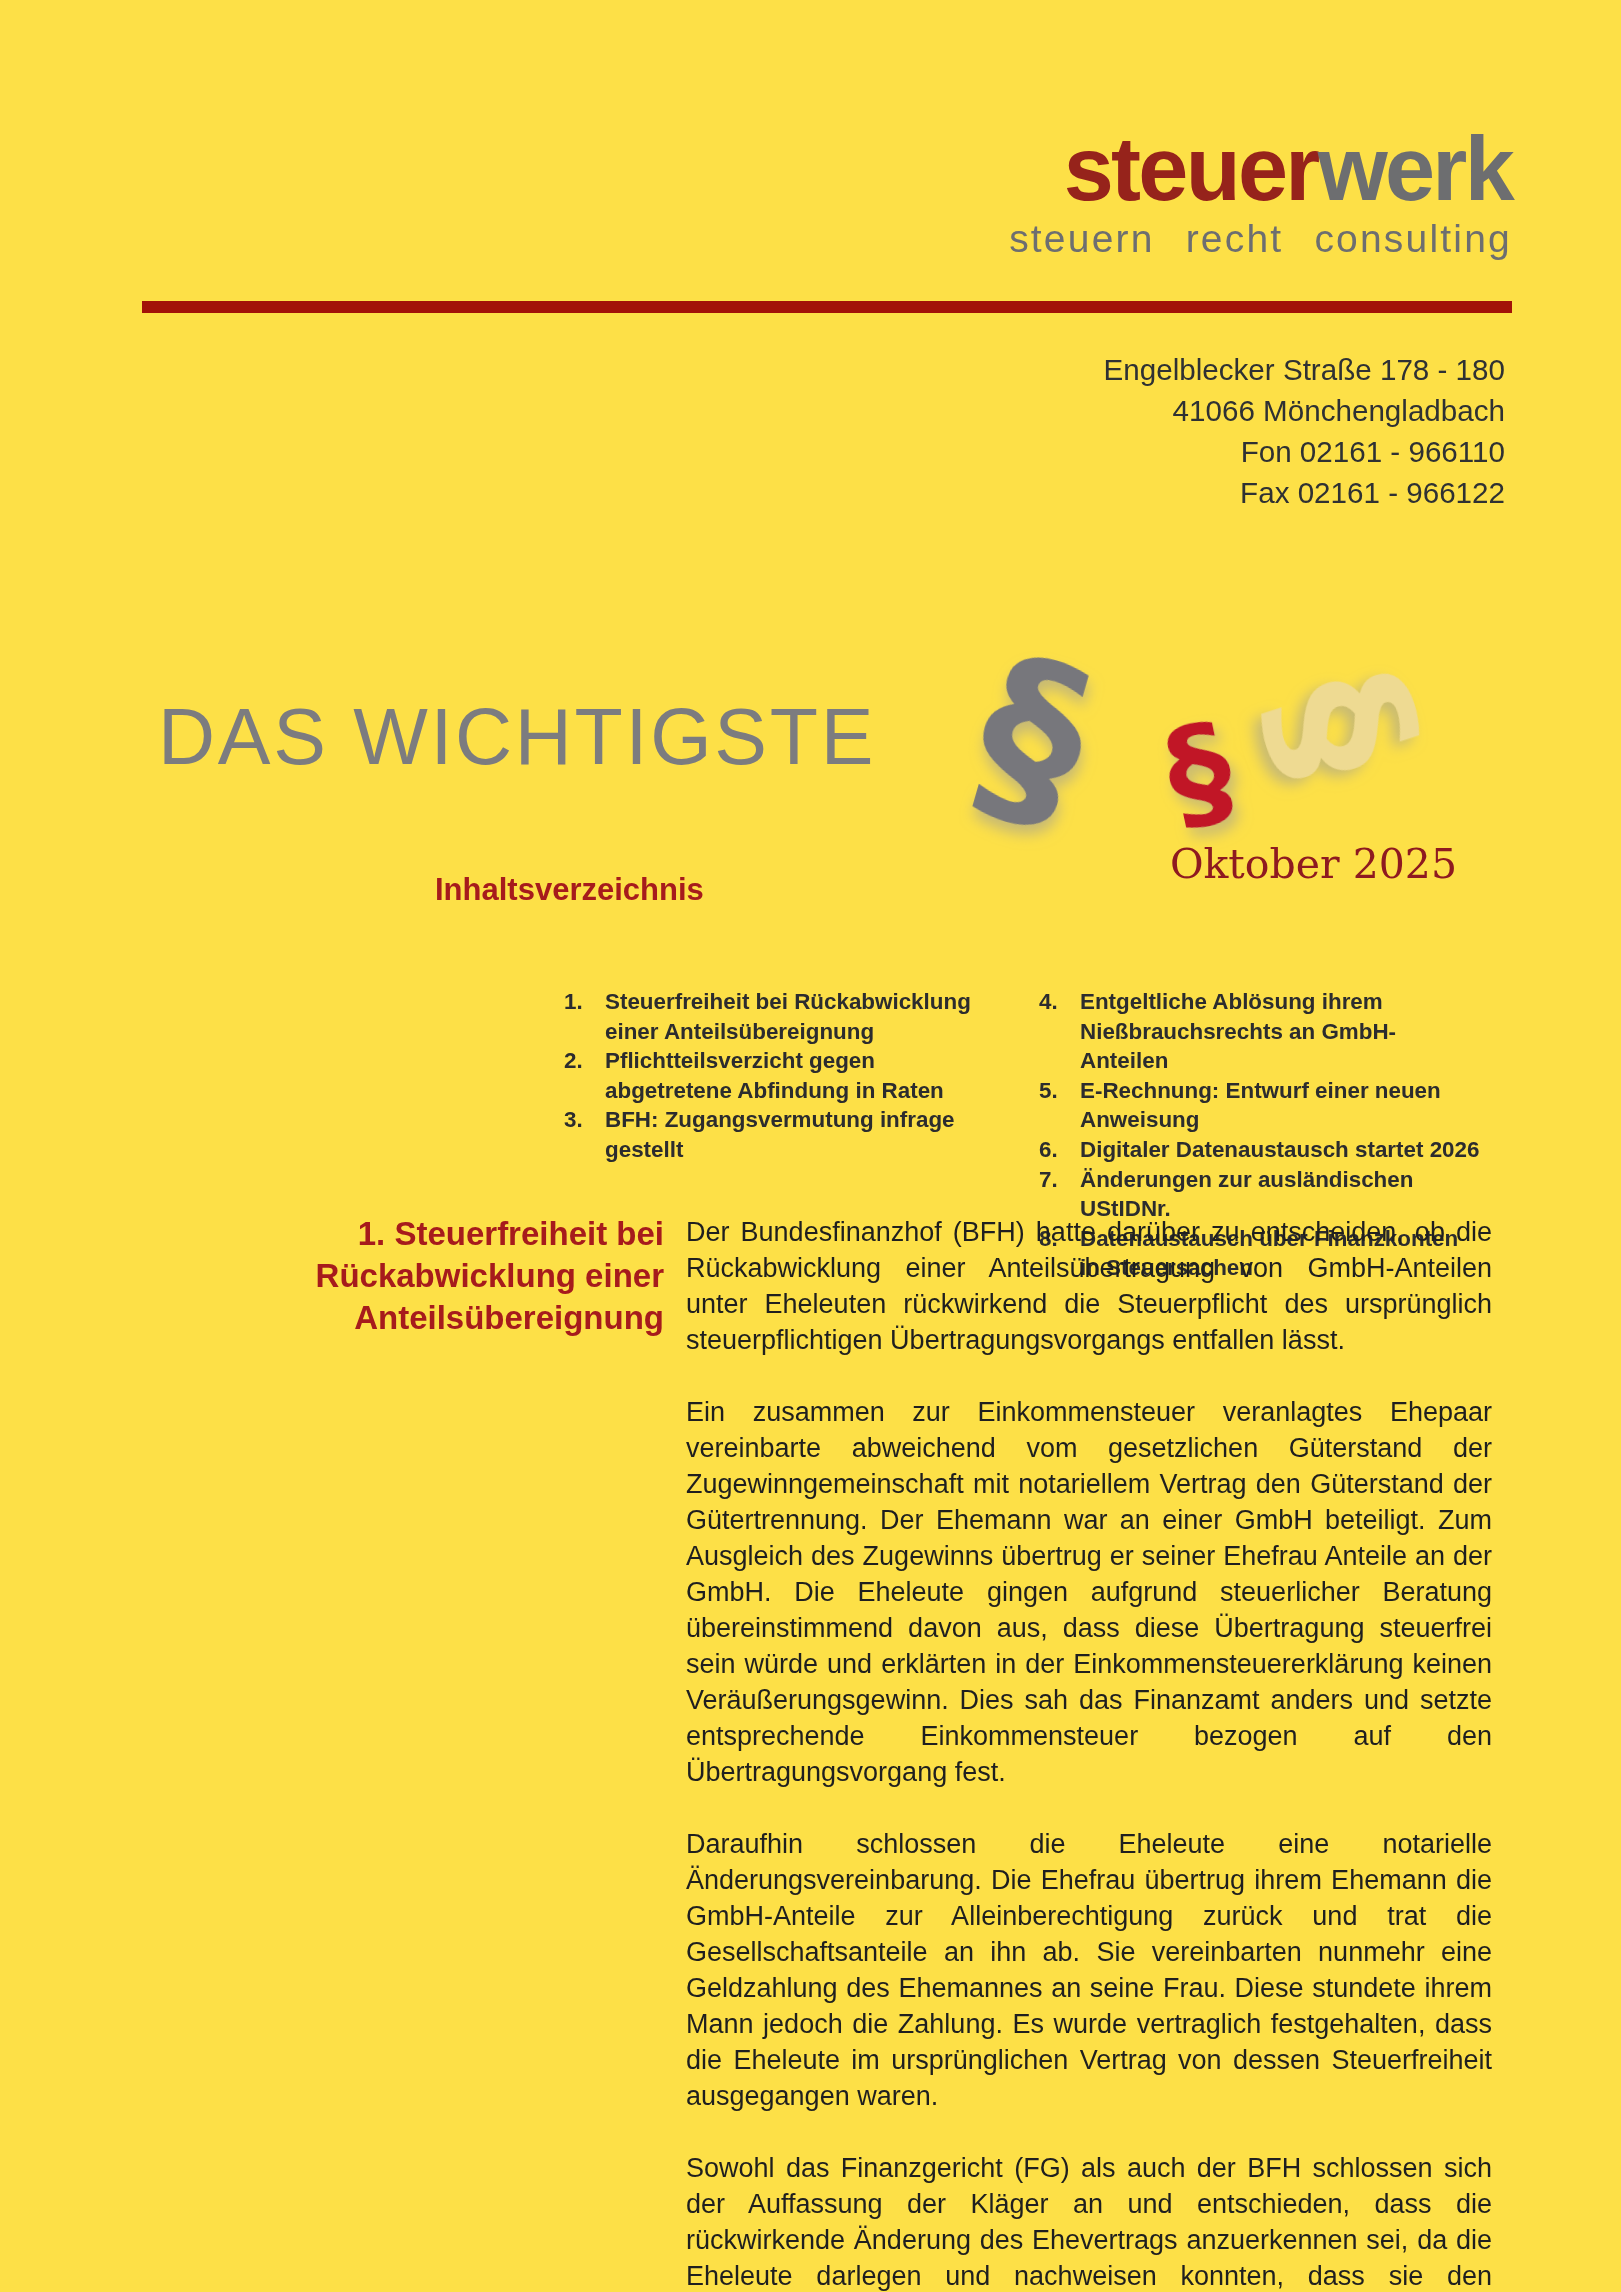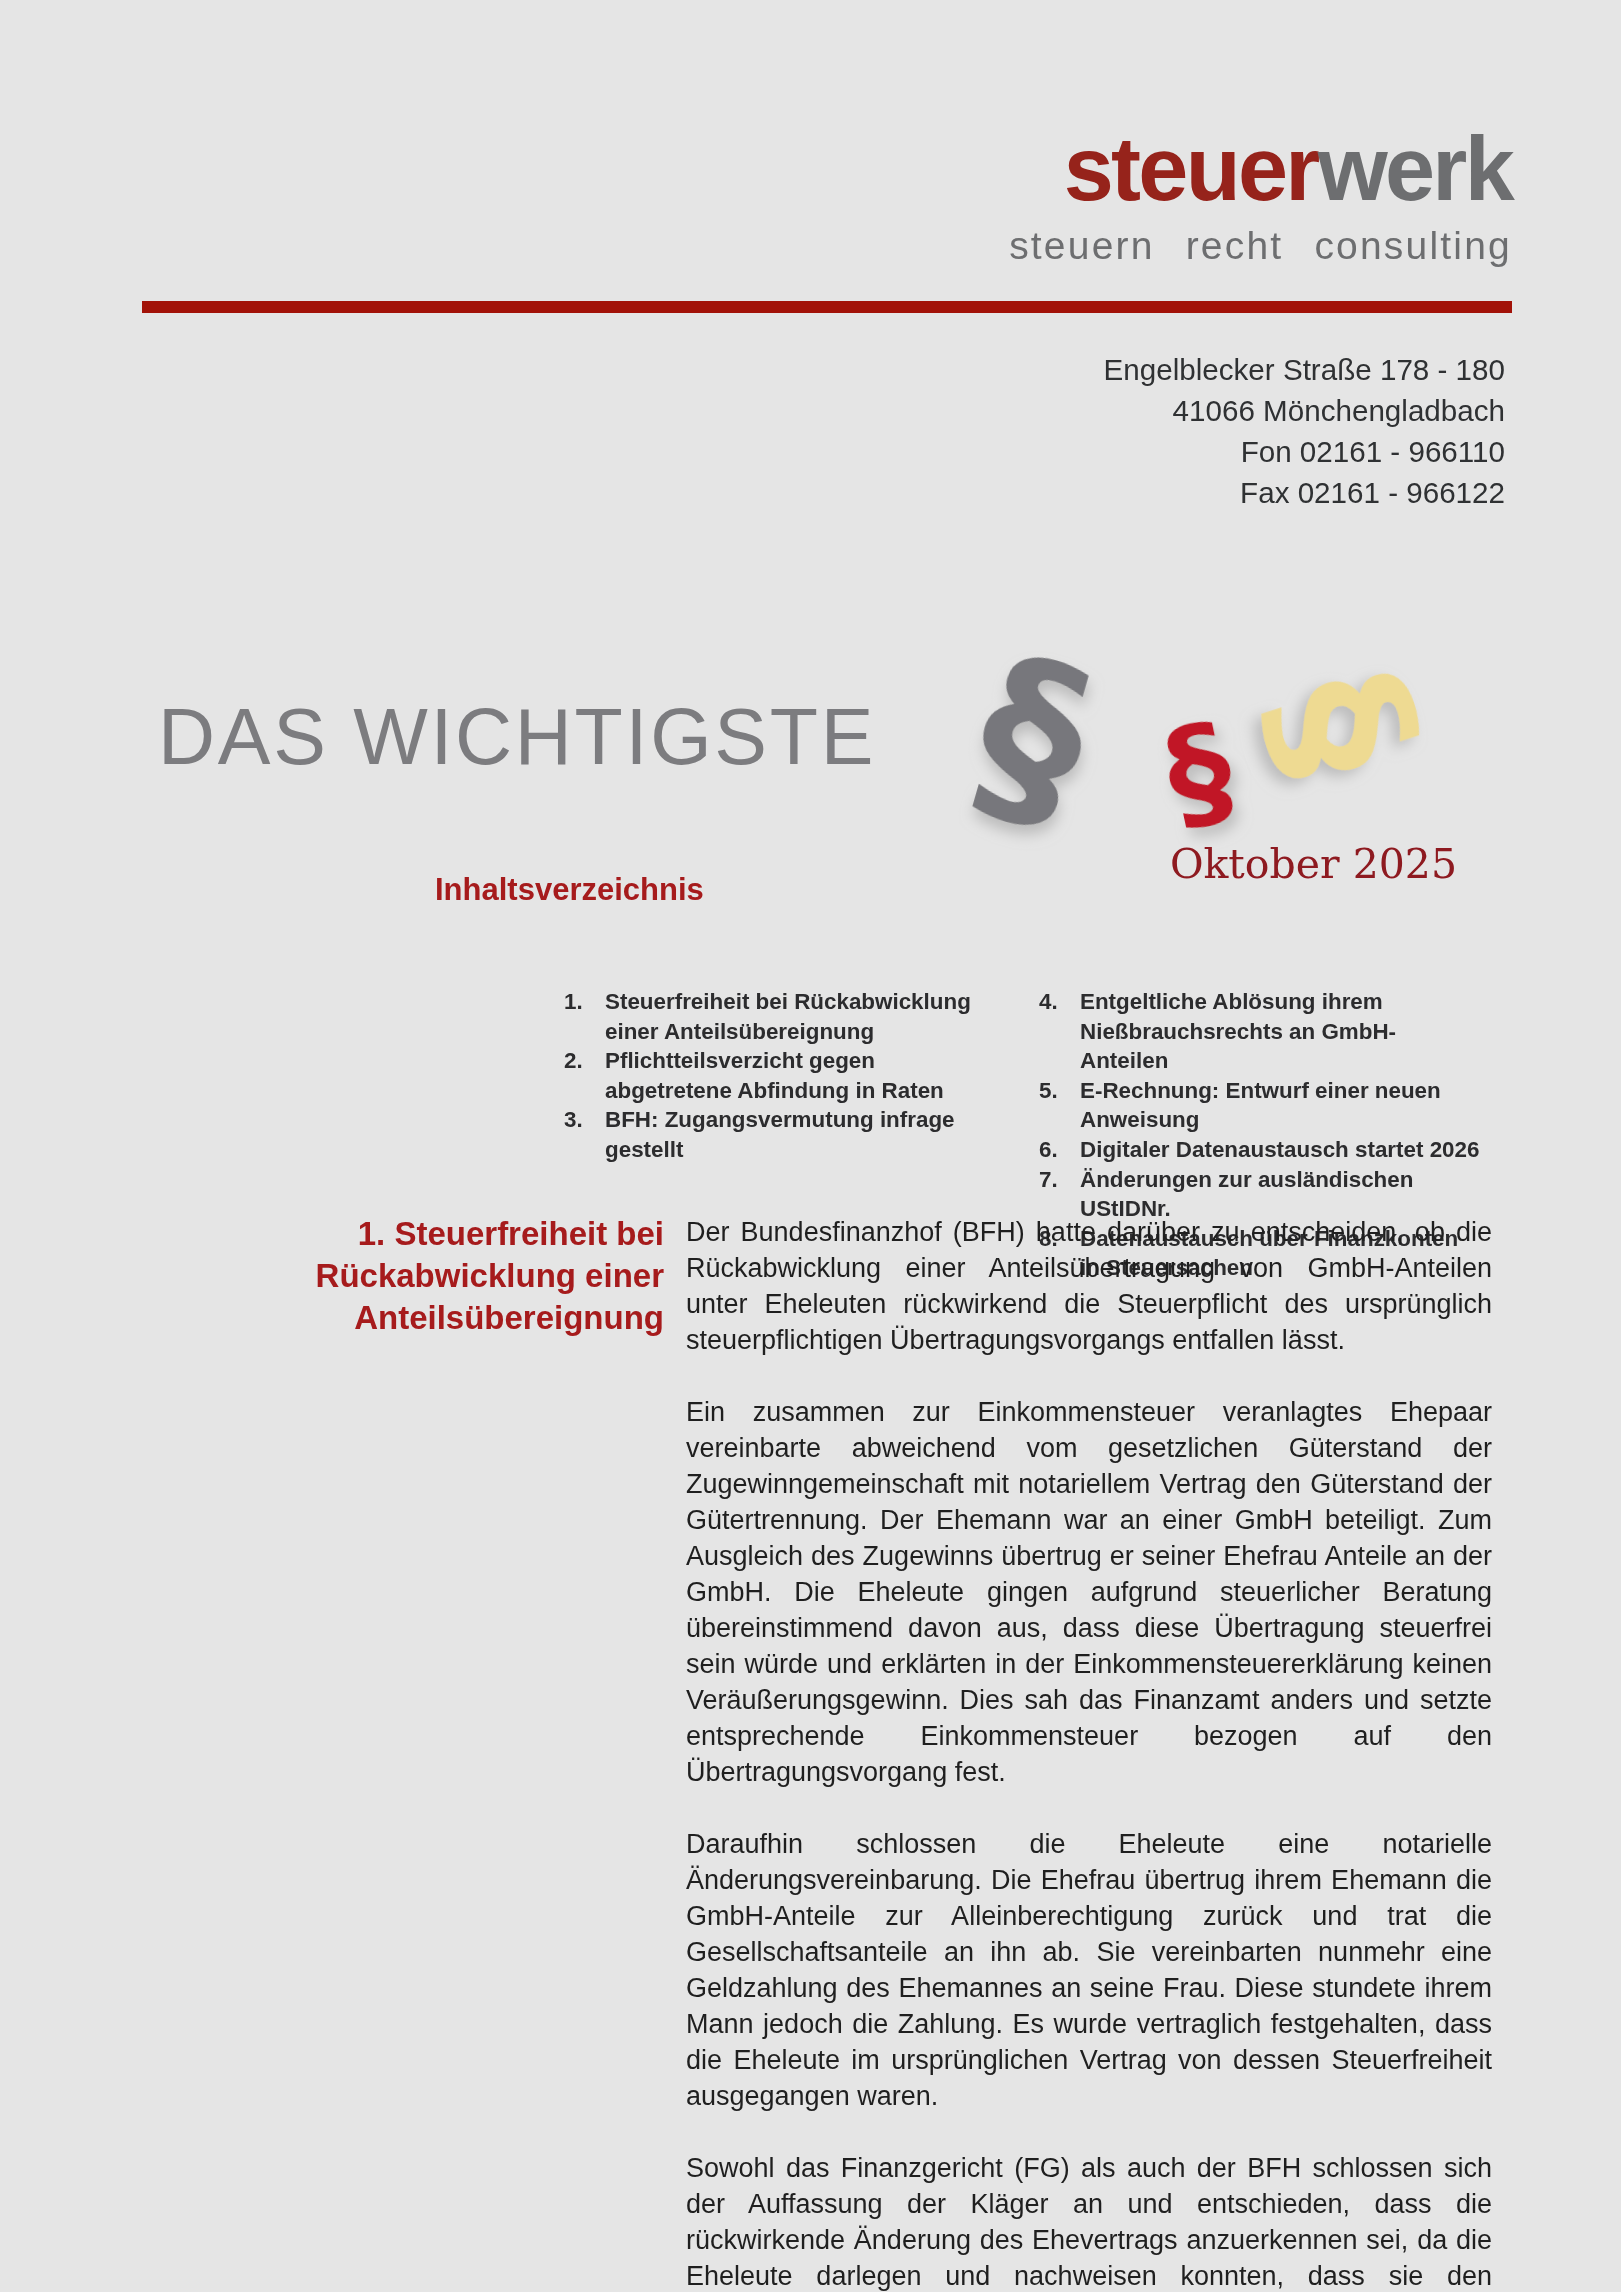--- a/index.html
+++ b/index.html
@@ -1,40 +1,40 @@
 <!DOCTYPE html>
 <html lang="de" style="font-size:14.3px"><head>
 <meta charset="utf-8">
 <style>
   html,body{margin:0;padding:0;background:#ffffff;}
   .page{
     position:relative;
     width:1622px;
     height:2293px;
-    background:#e5e5e5;
+    background:#fde047;
     font-family:"Liberation Sans",sans-serif;
     overflow:hidden;
   }
   
   .logo-block{
     position:absolute;
     top:124px; right:110px;
     text-align:right;
   }
   .brand{
     font-size:90px;
     font-weight:bold;
     letter-spacing:-2.7px;
     line-height:1.0;
     white-space:nowrap;
   }
   .brand .part1{color:#96231b;}
   .brand .part2{color:#6d6e70;}
   .tagline{
-    margin-top:10px;
+    margin-top:3px;
     font-size:39px;
     color:#6d6e70;
     letter-spacing:2.2px;
     word-spacing:18px;
     white-space:nowrap;
   }
   
   .red-rule{
     position:absolute;
     top:301px; left:142px;

